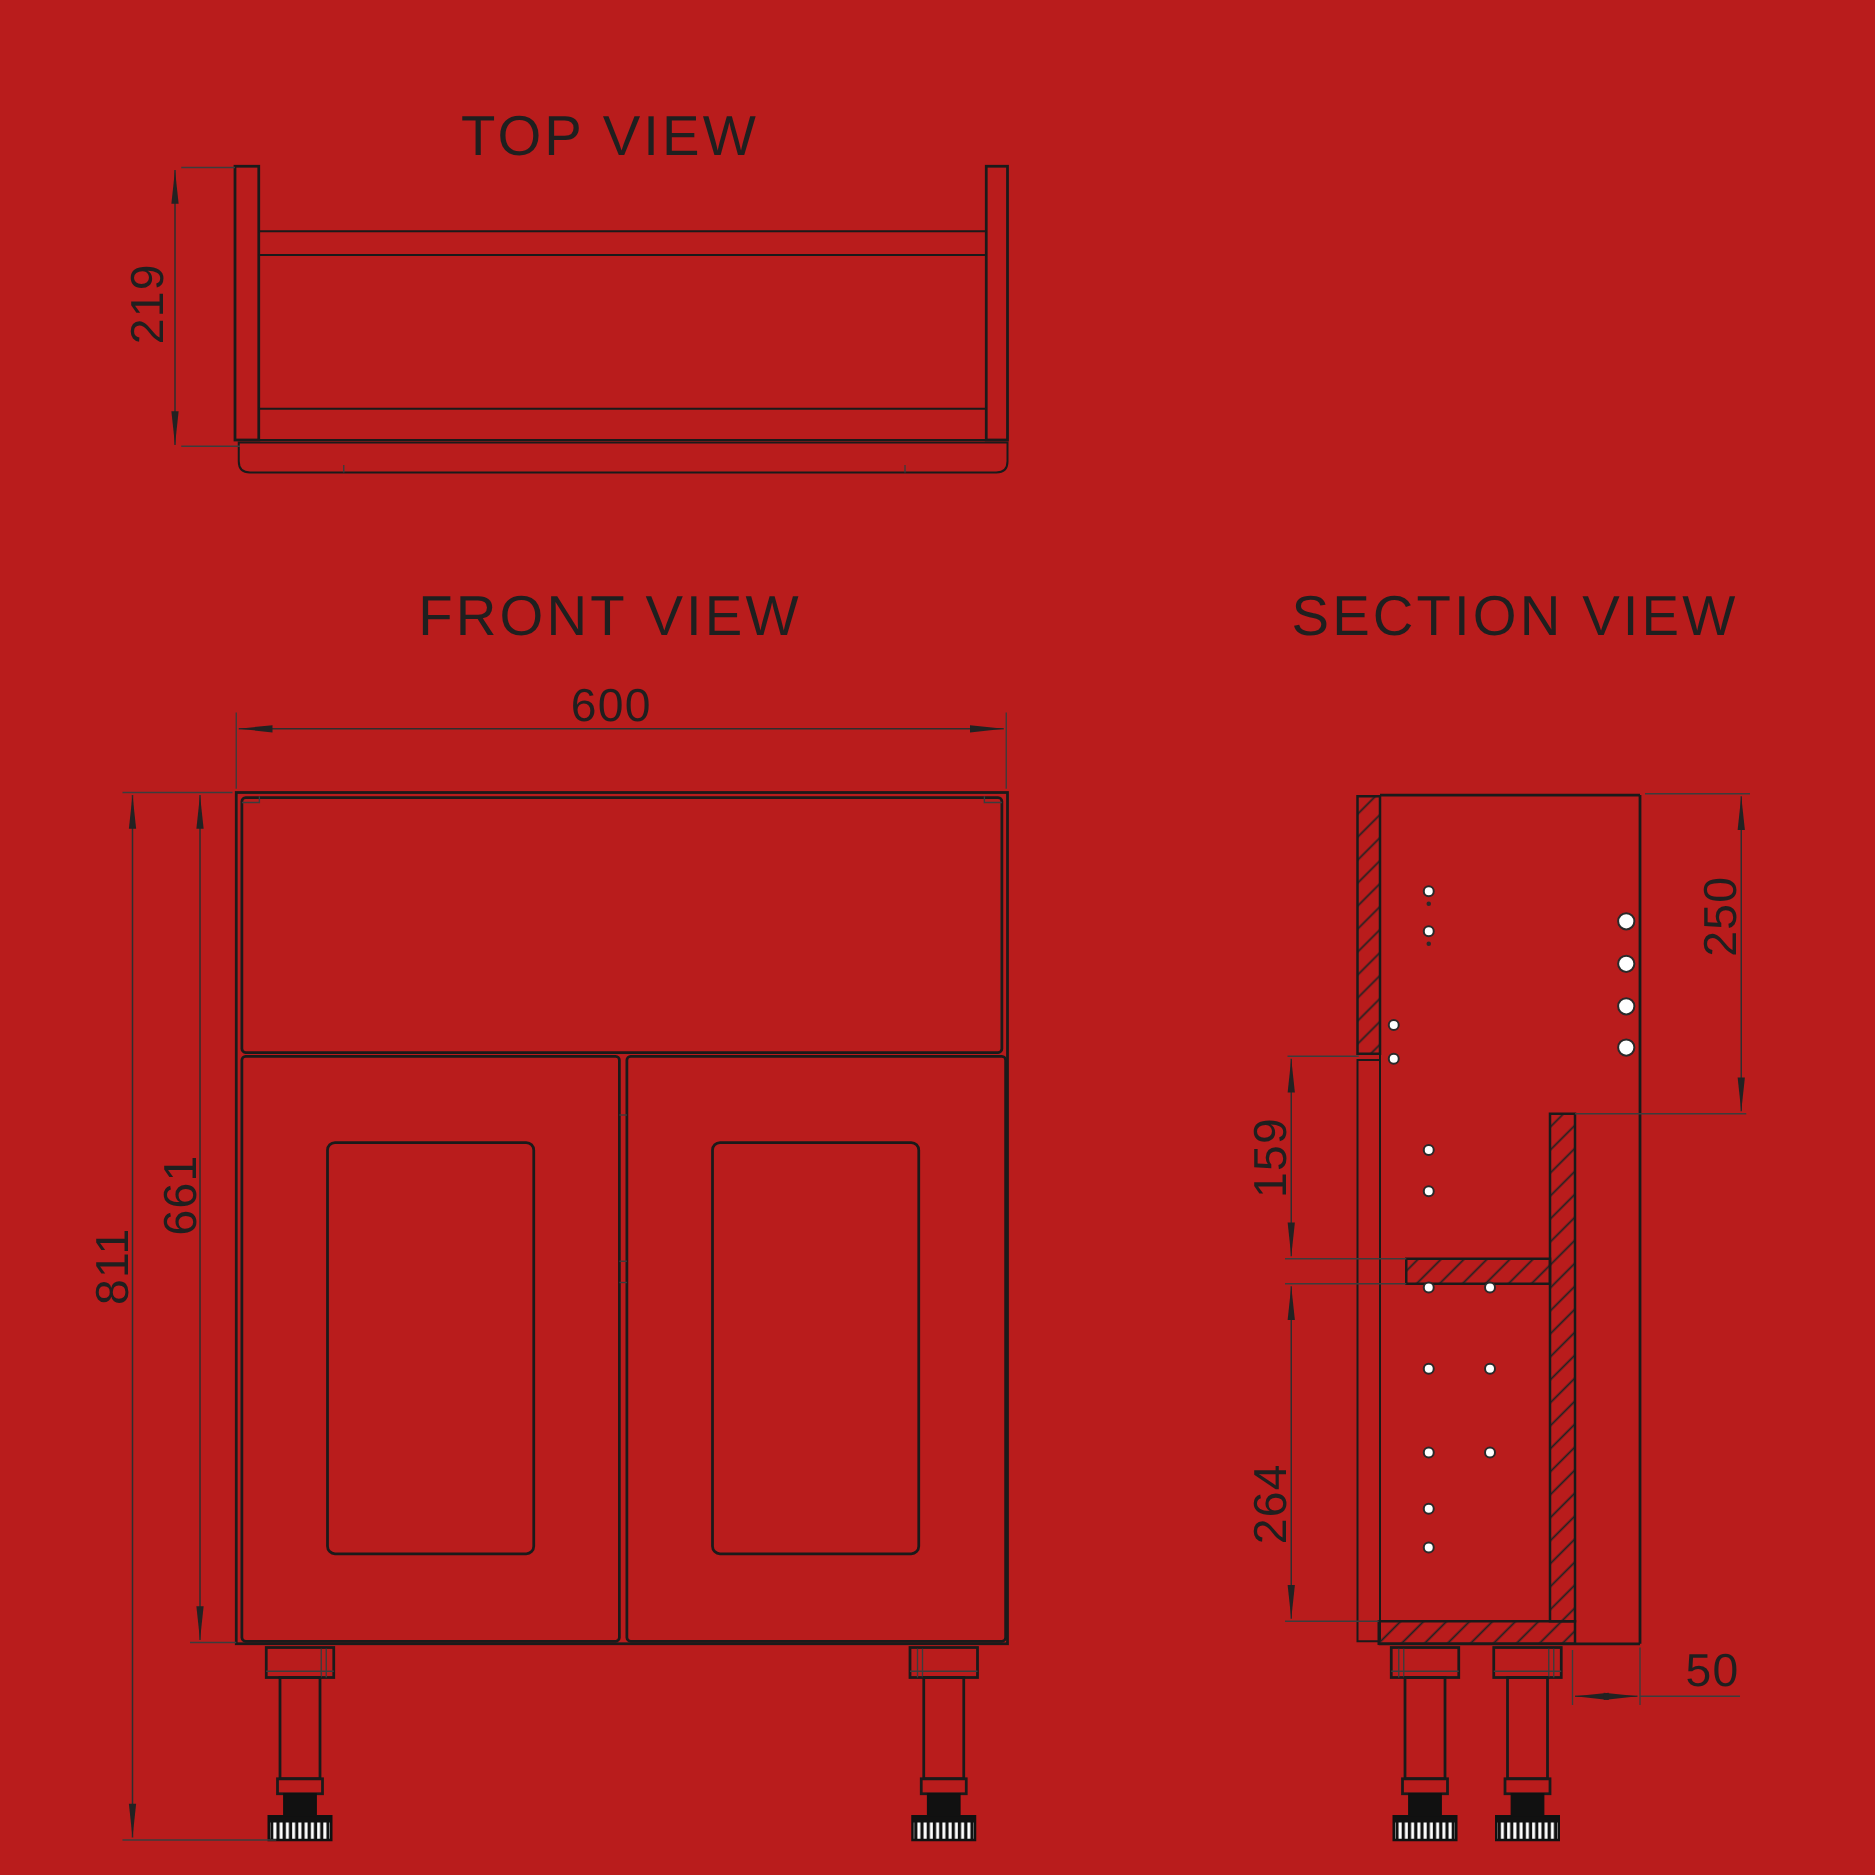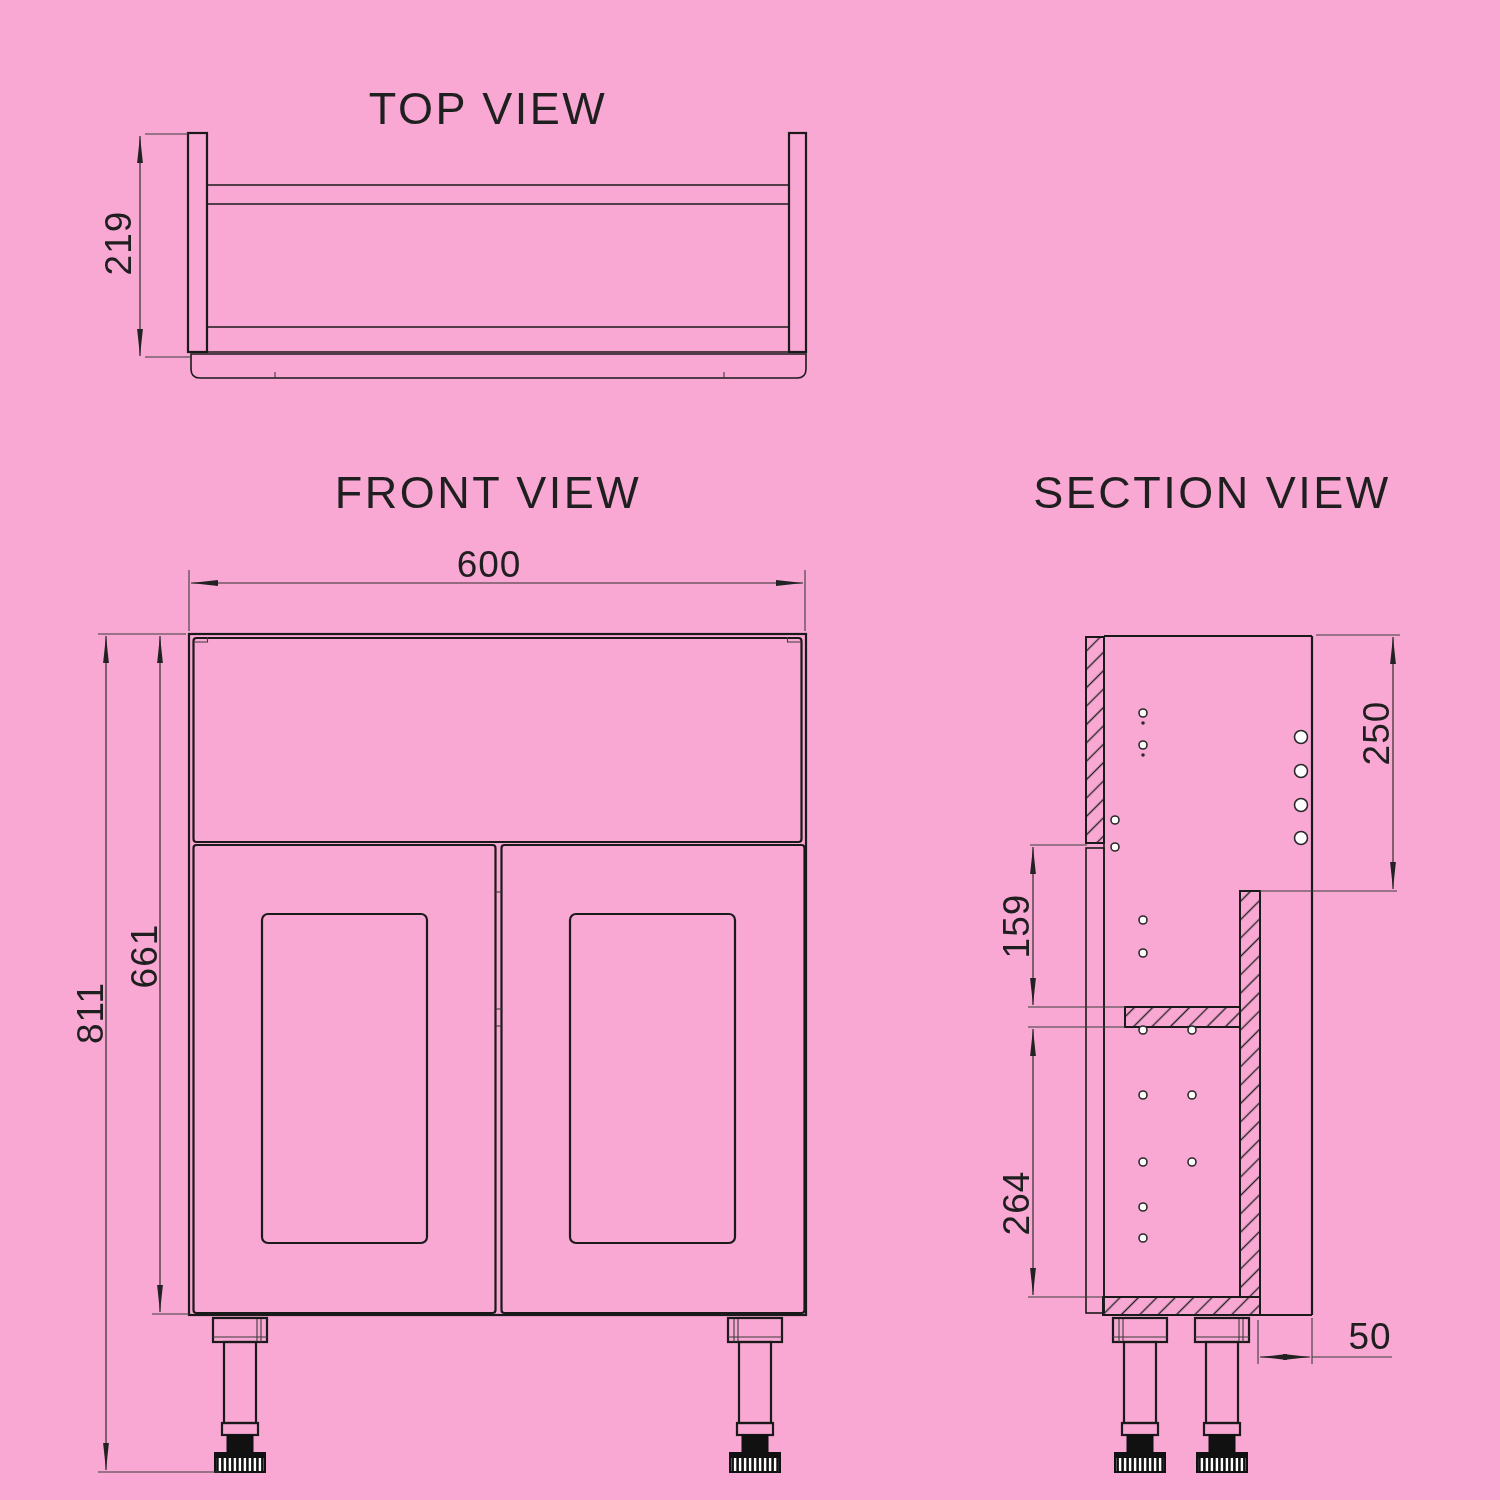--- a/index.html
+++ b/index.html
@@ -1,16 +1,16 @@
 <!DOCTYPE html>
 <html><head>
 <meta charset="utf-8">
 <style>
   html,body{margin:0;padding:0;background:#ffffff;}
-  .stage{width:1500px;height:1500px;position:relative;background:#f9a8d4;overflow:hidden;}
+  .stage{width:1500px;height:1500px;position:relative;background:#b91c1c;overflow:hidden;}
   svg{display:block;}
   text{fill:#1f1f1f;font-family:"Liberation Sans","DejaVu Sans",sans-serif;}
   .title{font-size:45px;letter-spacing:2.5px;font-weight:400;}
   .dim{font-size:37px;letter-spacing:1px;font-weight:400;}
   .ol{stroke:#1a1a1a;stroke-width:2.2;fill:none;}
   .ol2{stroke:#1a1a1a;stroke-width:1.6;fill:none;}
   .thin{stroke:#3c3c3c;stroke-width:1.1;fill:none;}
   .dimline{stroke:#2e2e2e;stroke-width:1.2;fill:none;}
   .hatched{fill:url(#hatch);stroke:#1a1a1a;stroke-width:2;}
   .hole{fill:#ffffff;stroke:#2a2a2a;stroke-width:1.6;}

